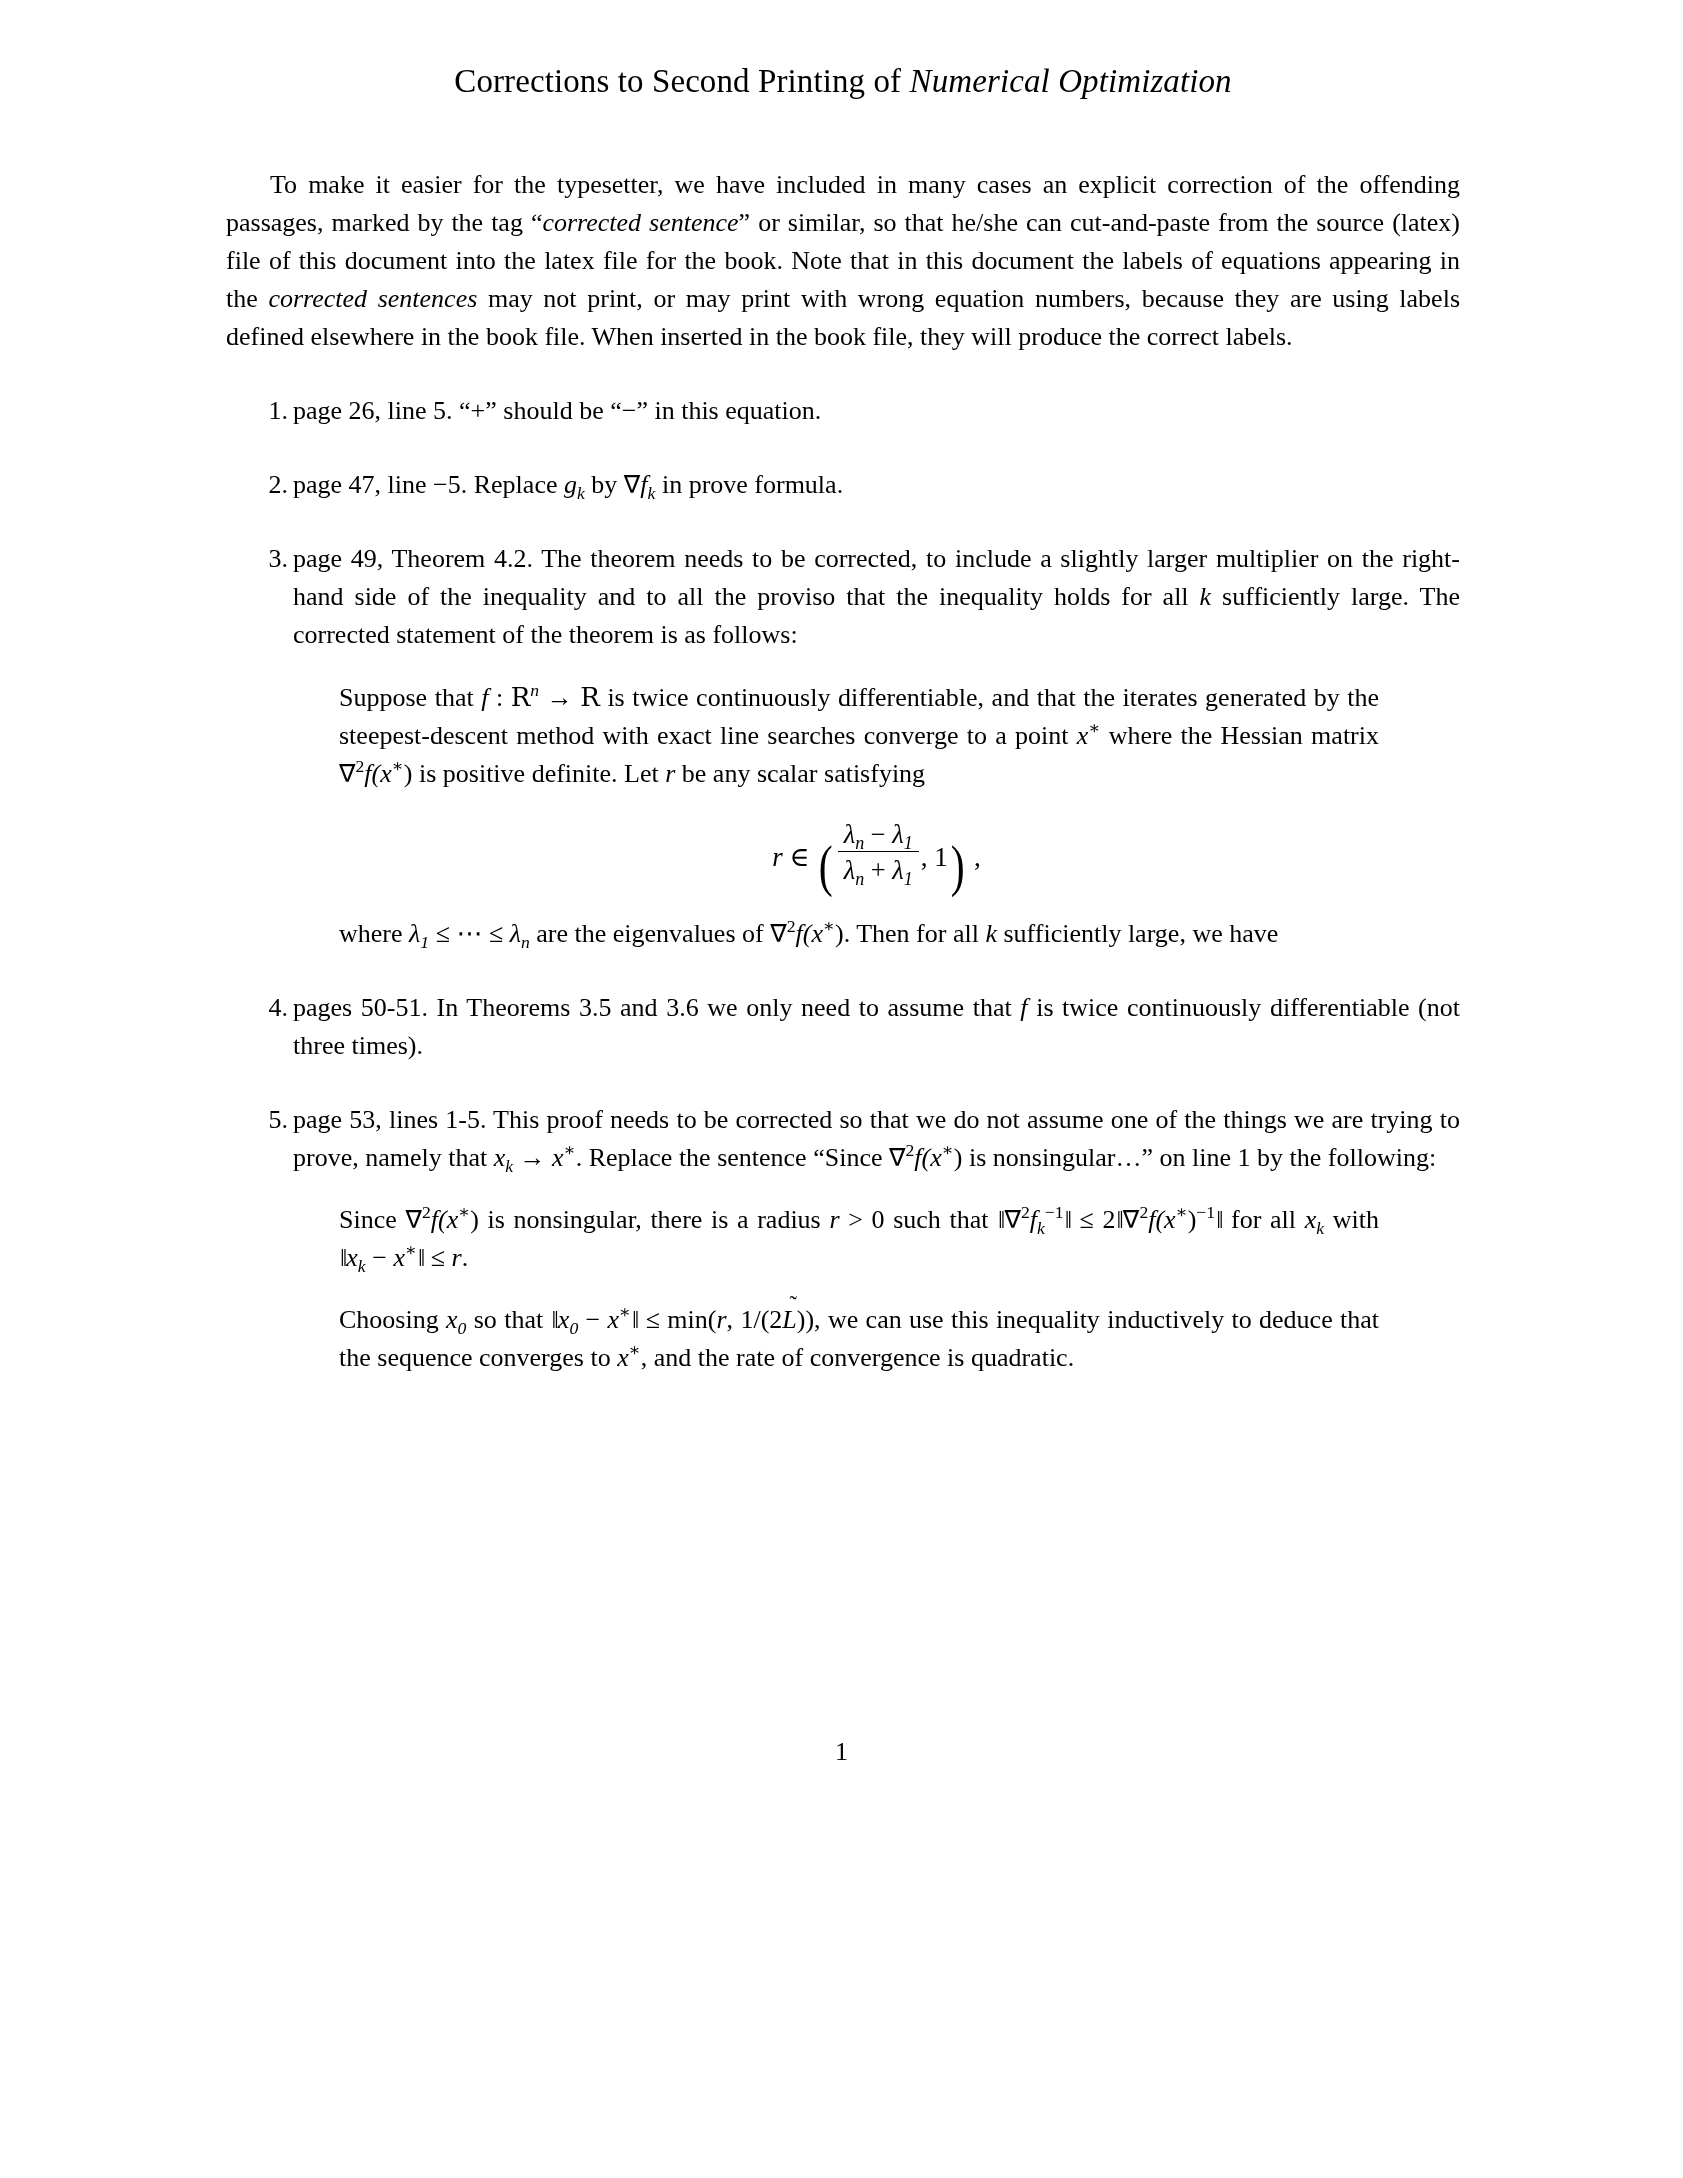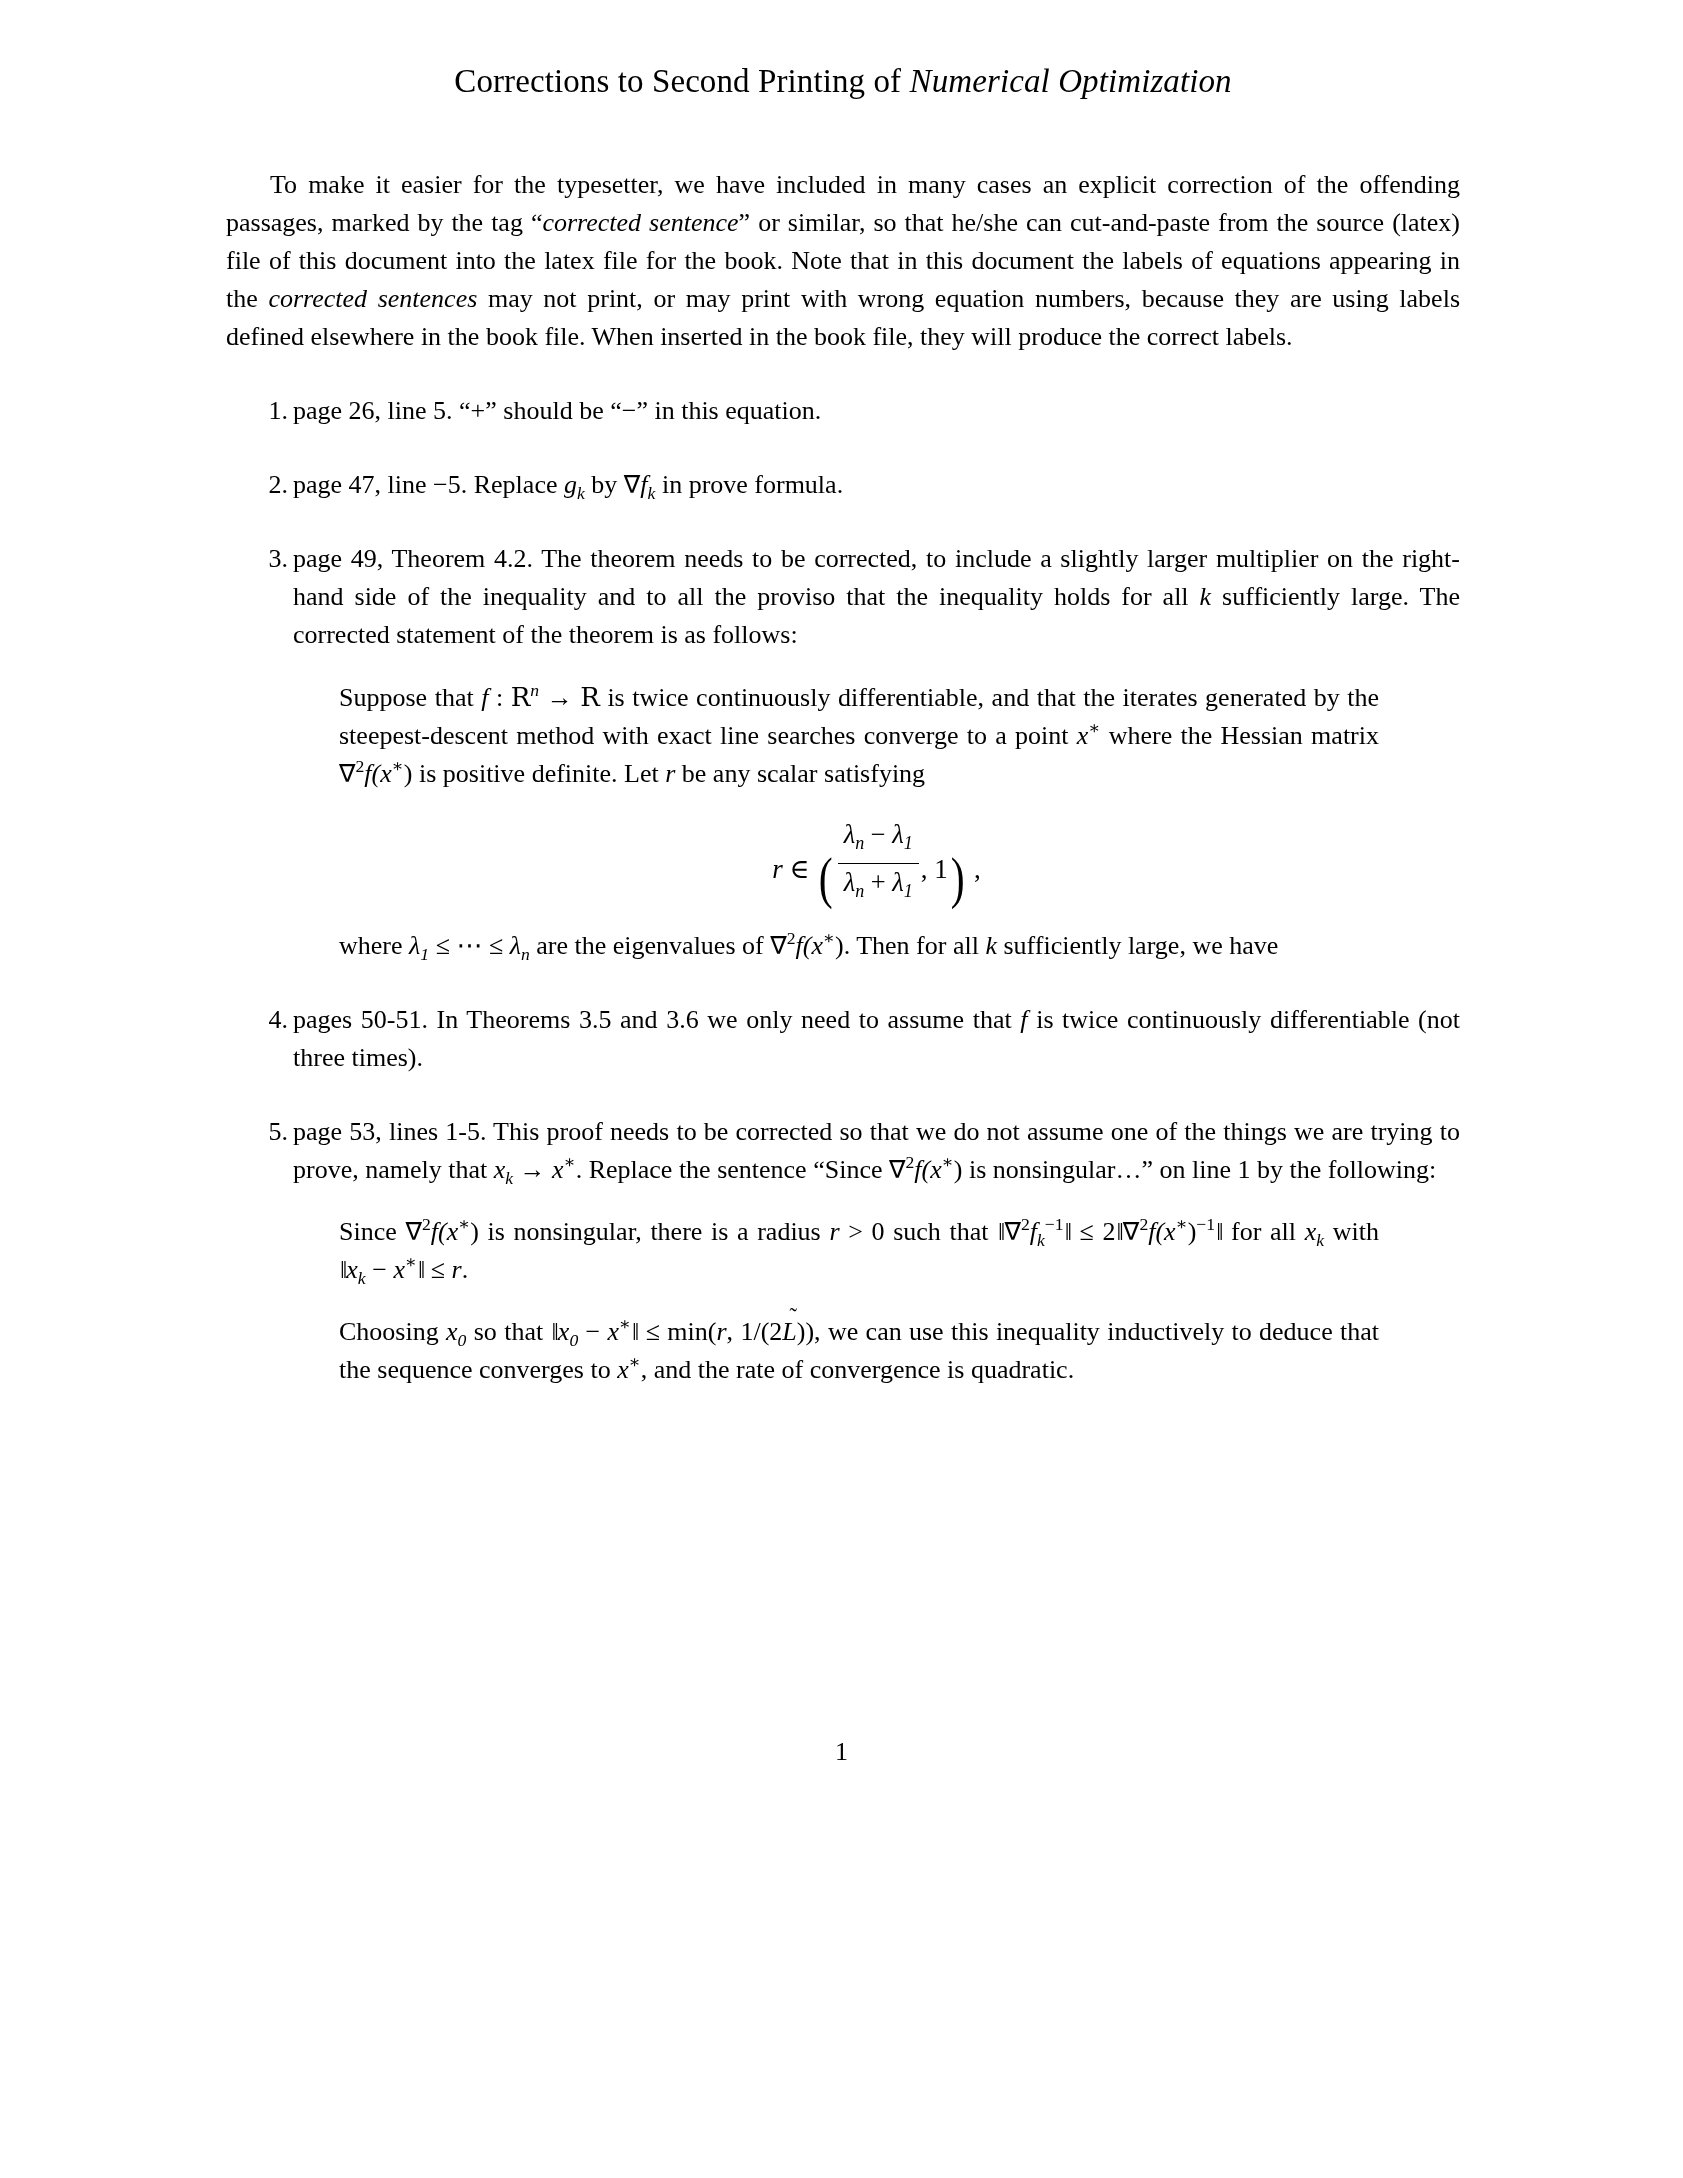--- a/index.html
+++ b/index.html
@@ -145,21 +145,21 @@
   
   .frac {
     display: inline-block;
     vertical-align: -0.52em;
     text-align: center;
     font-size: 0.98em;
     margin: 0 2px;
   }
   .frac .num {
     display: block;
-    padding: 0 6px 14px 6px;
+    padding: 0 6px 2px 6px;
     border-bottom: 1.6px solid #000;
     line-height: 1.15;
   }
   .frac .den {
     display: block;
     padding: 3px 6px 0 6px;
     line-height: 1.15;
   }
   .bigparen {
     display: inline-block;

